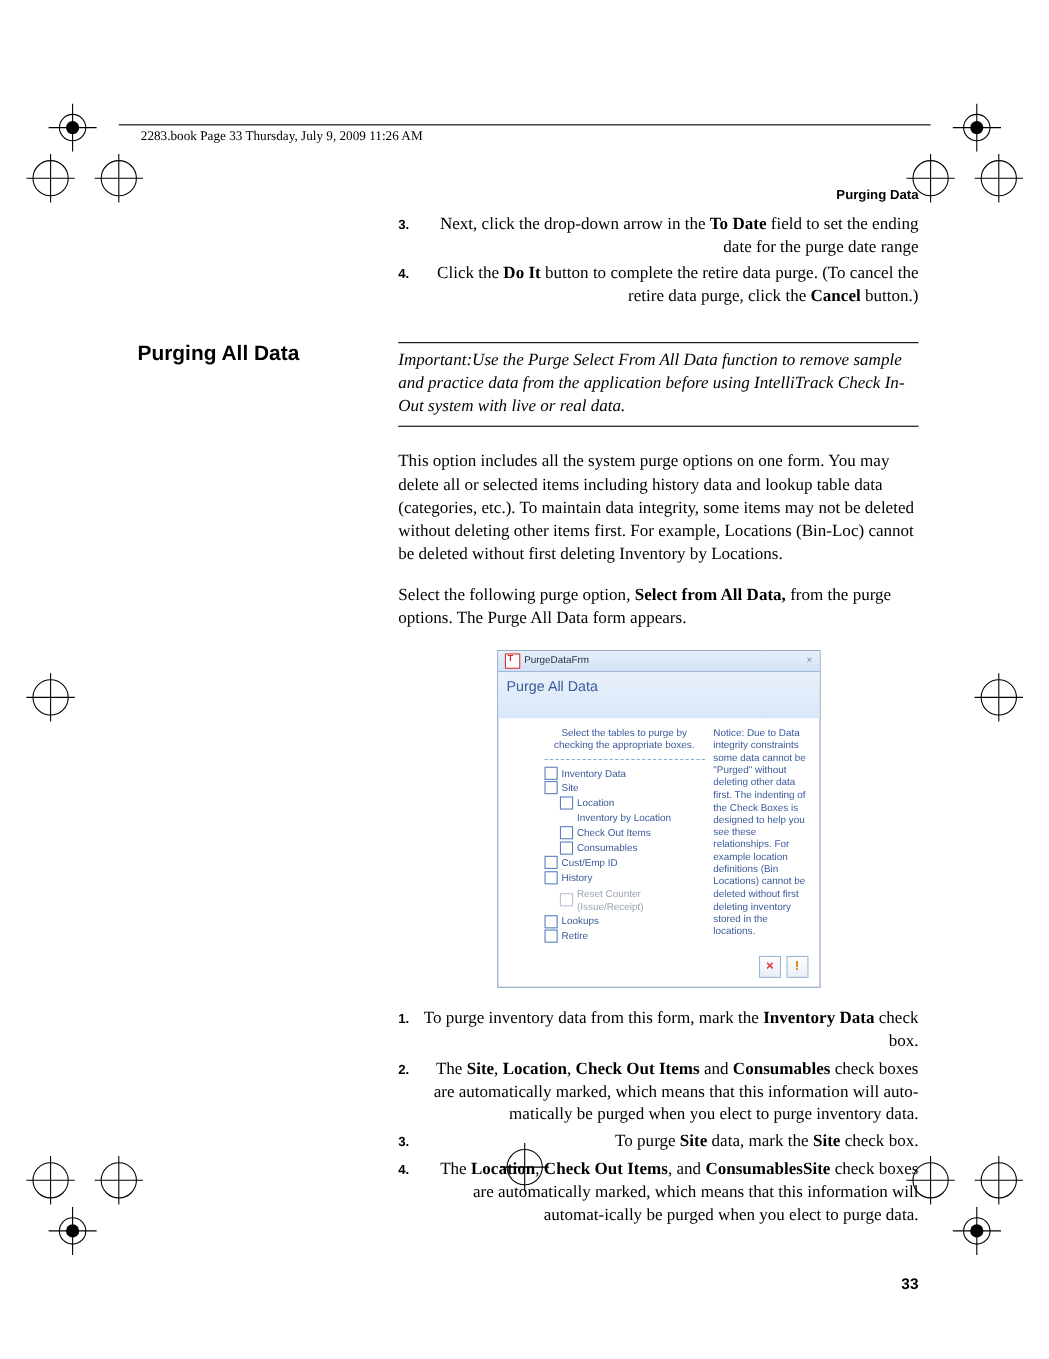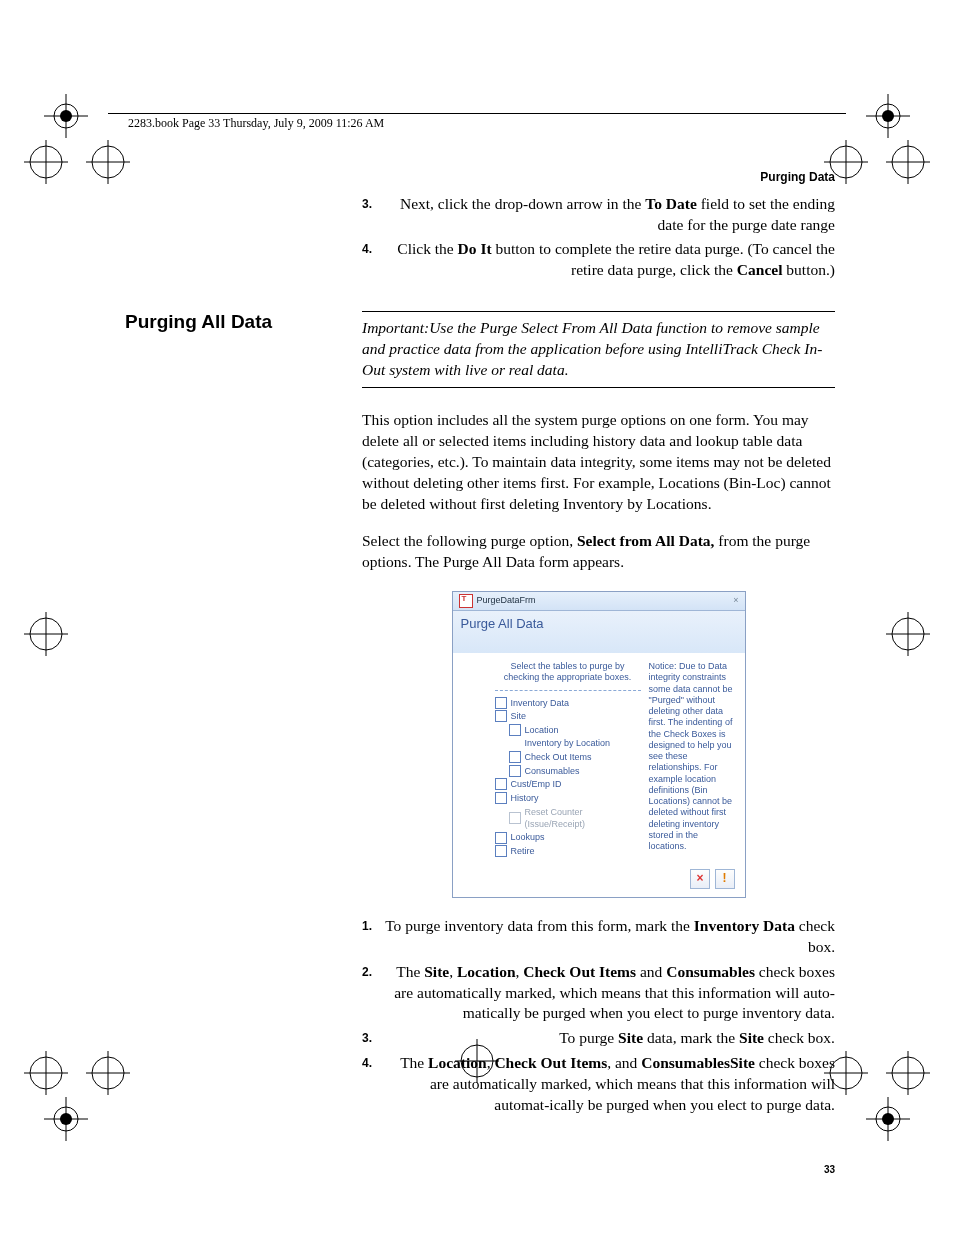--- a/index.html
+++ b/index.html
@@ -173,21 +173,21 @@
     font-weight:bold;
   }
   .btn-icon.red{color:#d33;}
   .btn-icon.orange{color:#e07b00;}
   .page-num{
     position:absolute;
     right:0;
     bottom:-55px;
     font-family:Arial, Helvetica,sans-serif;
     font-weight:bold;
-    font-size:10px;
+    font-size:14px;
   }
   .content-wrap{position:relative;}
 </style>
 </head>
 <body>
 
 <div class="reg-mark" style="top:94px;left:44px;">
 <svg width="44" height="44">
       <circle cx="22" cy="22" r="12" fill="none" stroke="#000"></circle>
       <circle cx="22" cy="22" r="6" fill="#000"></circle>

